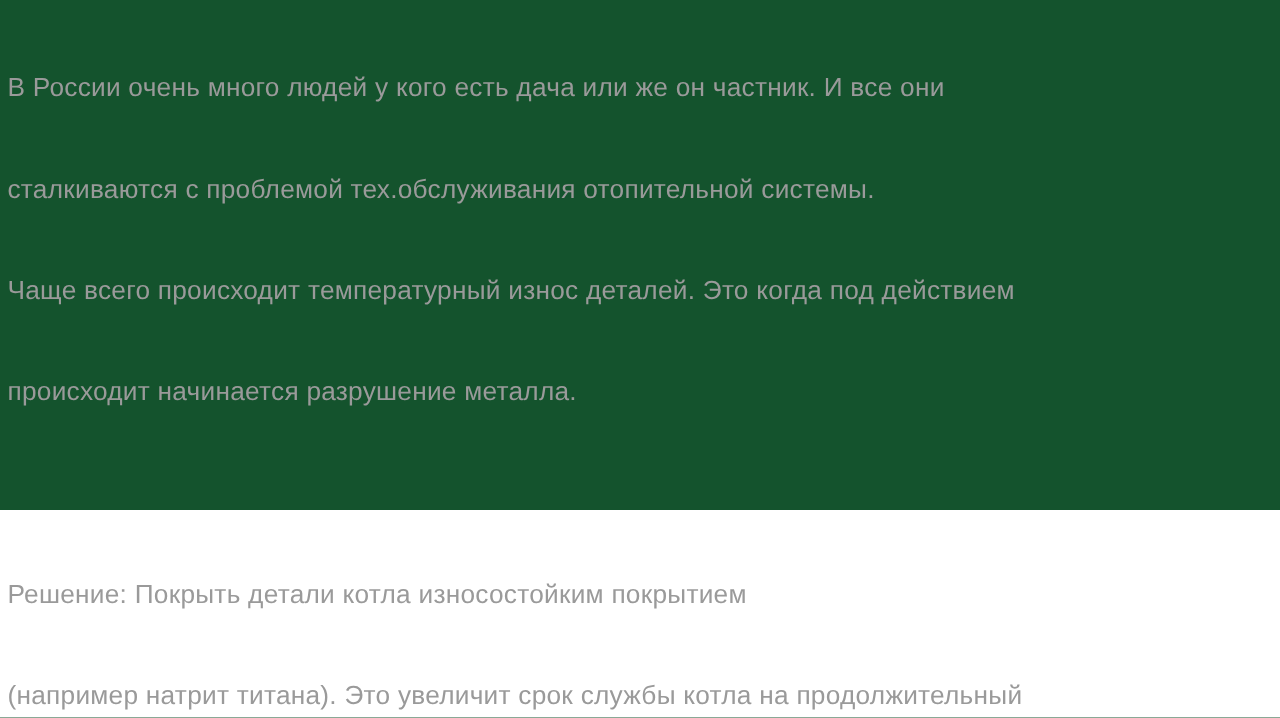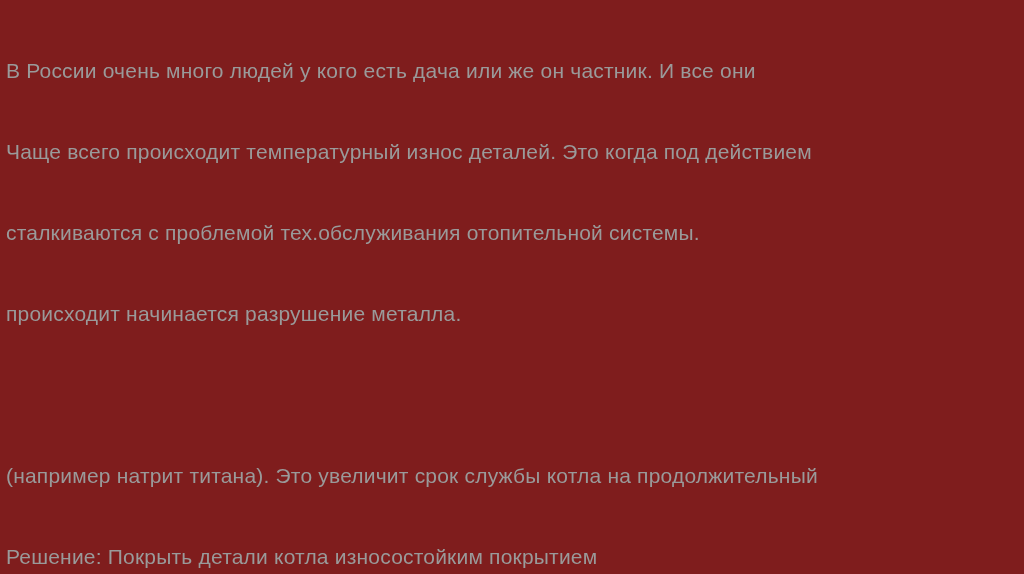--- a/index.html
+++ b/index.html
@@ -9,22 +9,22 @@
   body {
     width: 1024px;
     height: 574px;
     background: #ffffff;
     overflow: hidden;
     font-family: "Liberation Sans", sans-serif;
   }
   .slide {
     position: relative;
     width: 1024px;
-    height: 574px;
-    background: #7f1d1d;
+    height: 408px;
+    background: #14532d;
   }
   .text-block {
     position: absolute;
     left: 6px;
     top: 3px;
     width: 1010px;
     color: #9a9a9a;
     font-size: 21px;
     line-height: 27px;
     white-space: pre;
@@ -36,22 +36,22 @@
   .blank-line {
     height: 27px;
   }
 </style>
 </head>
 <body>
 
 <div class="slide">
   <div class="text-block">
     <div class="text-line">В России очень много людей у кого есть дача или же он частник. И все они</div>
+    <div class="text-line">сталкиваются с проблемой тех.обслуживания отопительной системы.</div>
     <div class="text-line">Чаще всего происходит температурный износ деталей. Это когда под действием</div>
-    <div class="text-line">сталкиваются с проблемой тех.обслуживания отопительной системы.</div>
     <div class="text-line">происходит начинается разрушение металла.</div>
     <div class="blank-line"></div>
+    <div class="text-line">Решение: Покрыть детали котла износостойким покрытием</div>
     <div class="text-line">(например натрит титана). Это увеличит срок службы котла на продолжительный</div>
-    <div class="text-line">Решение: Покрыть детали котла износостойким покрытием</div>
     
     
   </div>
 </div>
 
 </body></html>

